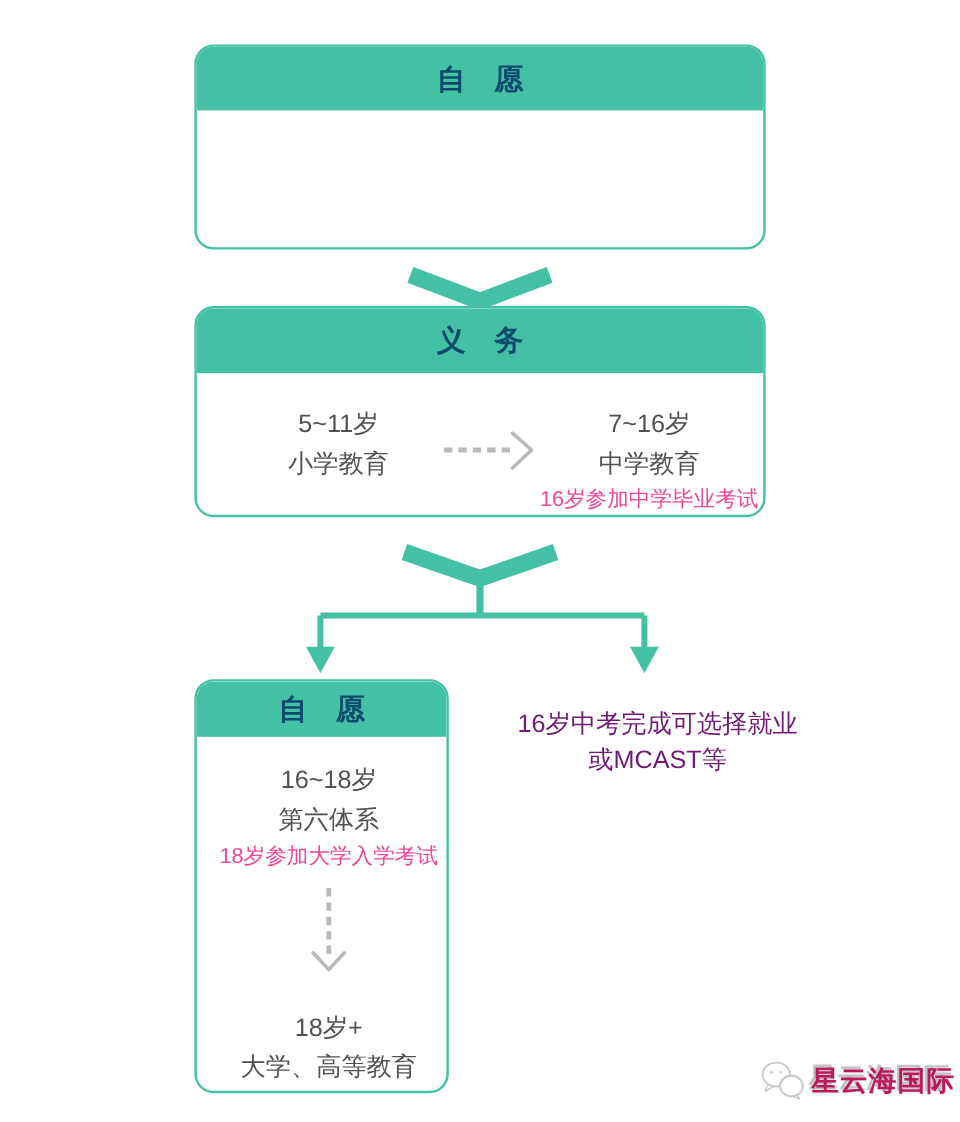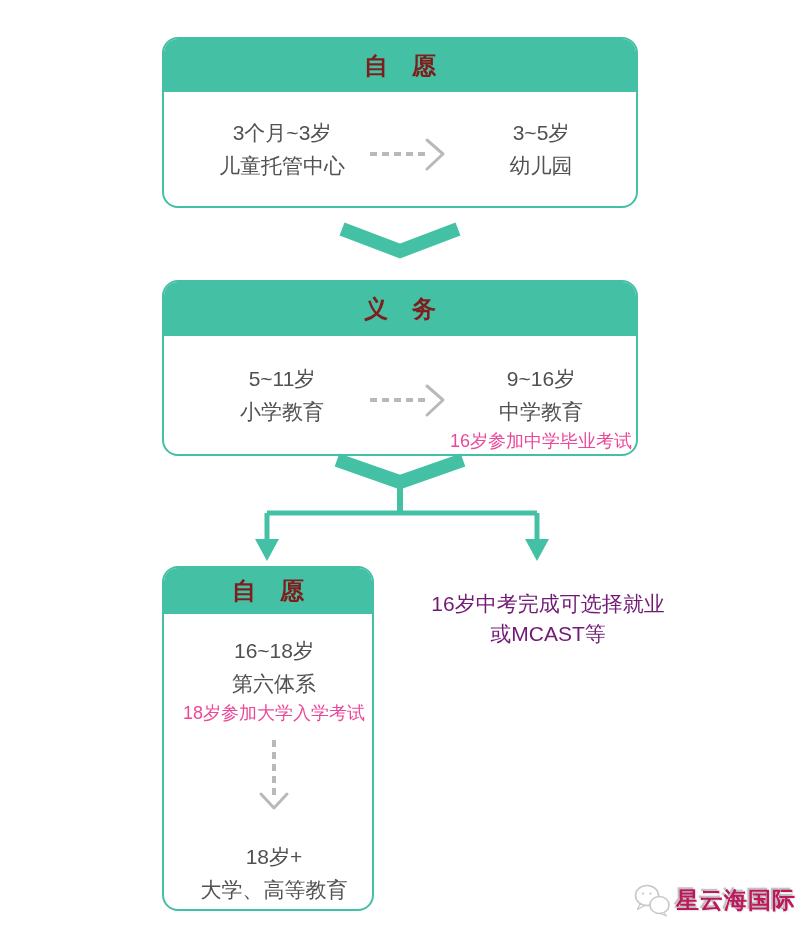--- a/index.html
+++ b/index.html
@@ -5,26 +5,26 @@
   html,body{margin:0;padding:0;background:#ffffff;}
   .page{
     position:relative;width:800px;height:935px;background:#ffffff;overflow:hidden;
     font-family:"Liberation Sans","DejaVu Sans",sans-serif;
   }
   .box{
     position:absolute;background:#ffffff;border:2px solid #44c0a5;border-radius:16px;
     overflow:hidden;box-sizing:border-box;
   }
   .box-header{
-    background:#44c0a5;color:#7f1d1d;font-weight:bold;font-size:24px;
+    background:#44c0a5;color:#0c4a6e;font-weight:bold;font-size:24px;
     display:flex;align-items:center;justify-content:center;
   }
   .stage-wide{left:162px;top:37px;width:476px;height:171px;}
   .stage-wide .box-header{height:53px;}
-  .stage2{left:162px;top:280px;width:476px;height:176px;}
+  .stage2{left:162px;top:255px;width:476px;height:176px;}
   .stage2 .box-header{height:54px;}
   .stage3{left:162px;top:566px;width:212px;height:345px;}
   .stage3 .box-header{height:46px;}
   .box-body{
     display:grid;grid-template-columns:1fr 92px 1fr;box-sizing:border-box;
   }
   .body1{padding-top:24px;}
   .body2{padding-top:26px;}
   .col{
     text-align:center;font-size:21px;color:#515151;line-height:33px;
@@ -56,57 +56,41 @@
     text-shadow:-2px -2px 1px rgba(165,165,165,0.75), 1px 1px 1px rgba(230,230,230,0.9);
   }
 </style>
 </head>
 <body>
 
 <div class="page">
 
   <div class="box stage-wide">
     <div class="box-header">自　愿</div>
-    <div class="box-body body1">
-      <div class="col col-left">
-        <div>3个月~3岁</div>
-        <div>儿童托管中心</div>
-      </div>
-      <div class="arrow-cell">
-        <svg width="92" height="44" viewBox="0 0 92 44">
-          <line x1="16" y1="22" x2="72" y2="22" stroke="#b9b9b9" stroke-width="4" stroke-dasharray="7 5"></line>
-          <polyline points="73,8 89,22 73,37" fill="none" stroke="#b9b9b9" stroke-width="3" stroke-linecap="round" stroke-linejoin="round"></polyline>
-        </svg>
-      </div>
-      <div class="col">
-        <div>3~5岁</div>
-        <div>幼儿园</div>
-      </div>
-    </div>
   </div>
 
   <svg class="chevron-down" width="130" height="40" viewBox="0 0 130 40">
     <polyline points="7,9 65,31 123,9" fill="none" stroke="#44c0a5" stroke-width="14" stroke-linejoin="miter"></polyline>
   </svg>
 
   <div class="box stage2">
     <div class="box-header">义　务</div>
     <div class="box-body body2">
       <div class="col col-left">
         <div>5~11岁</div>
         <div>小学教育</div>
       </div>
       <div class="arrow-cell">
         <svg width="92" height="44" viewBox="0 0 92 44">
           <line x1="16" y1="22" x2="72" y2="22" stroke="#b9b9b9" stroke-width="4" stroke-dasharray="7 5"></line>
           <polyline points="73,8 89,22 73,37" fill="none" stroke="#b9b9b9" stroke-width="3" stroke-linecap="round" stroke-linejoin="round"></polyline>
         </svg>
       </div>
       <div class="col">
-        <div>9~16岁</div>
+        <div>7~16岁</div>
         <div>中学教育</div>
         <div class="note">16岁参加中学毕业考试</div>
       </div>
     </div>
   </div>
 
   <svg class="branch" width="340" height="114" viewBox="0 0 340 114">
     <polyline points="107,9 170,31 233,9" fill="none" stroke="#44c0a5" stroke-width="14" stroke-linejoin="miter"></polyline>
     <line x1="170" y1="30" x2="170" y2="62" stroke="#44c0a5" stroke-width="6"></line>
     <line x1="37" y1="62" x2="307" y2="62" stroke="#44c0a5" stroke-width="5"></line>

